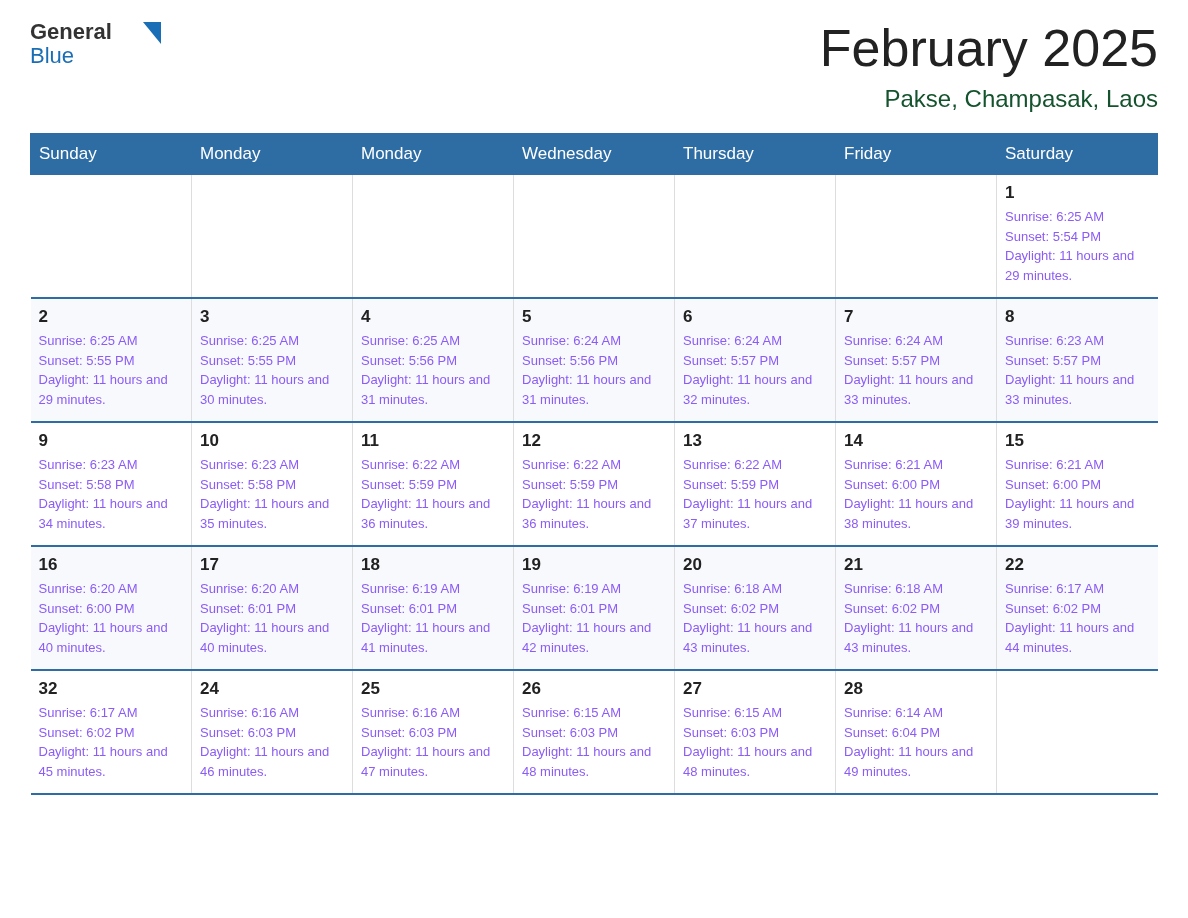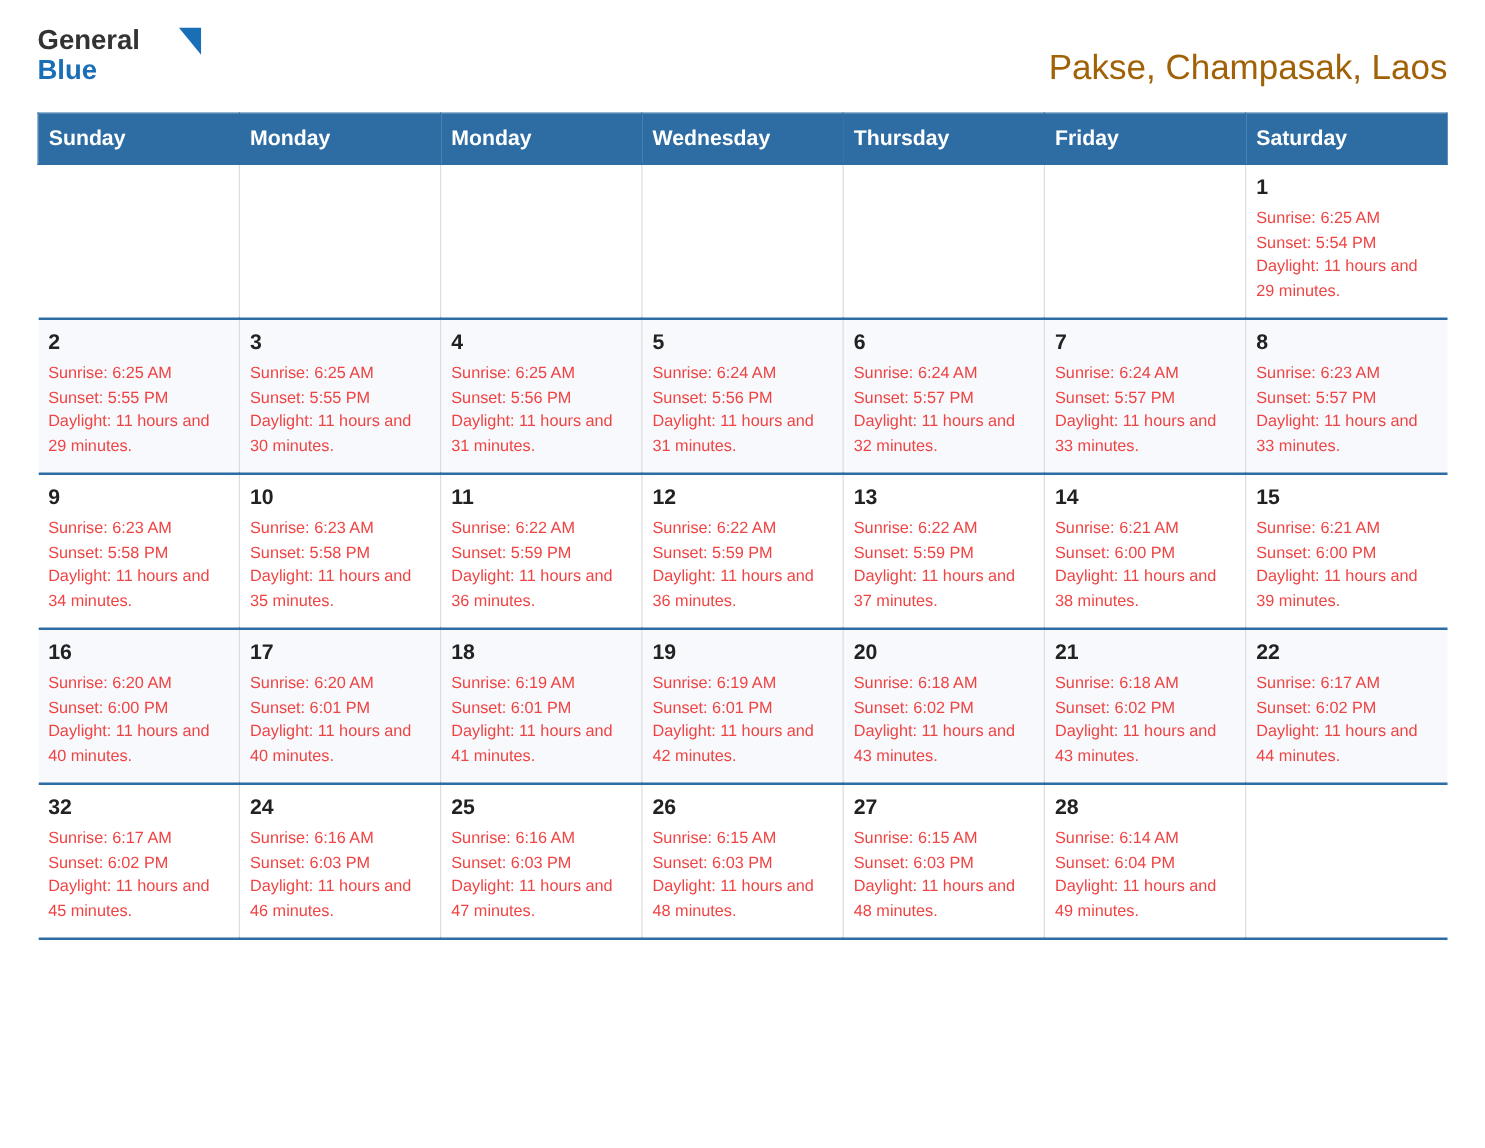--- a/index.html
+++ b/index.html
@@ -20,21 +20,21 @@
       display: flex;
       align-items: center;
     }
     .logo-text-general {
       font-size: 22px;
       font-weight: bold;
       color: #333;
     }
     .logo-text-blue {
       font-size: 22px;
-      font-weight: bold;
+      font-weight: normal;
       color: #1a6eb5;
     }
     .logo-wrapper {
       display: flex;
       flex-direction: column;
       line-height: 1.1;
     }
     .logo-line1 {
       display: flex;
       align-items: center;
@@ -43,36 +43,36 @@
     .title-section {
       text-align: right;
     }
     .month-title {
       font-size: 52px;
       font-weight: normal;
       color: #222;
       line-height: 1.1;
     }
     .location-title {
-      font-size: 28px;
-      color: #a16207;
-      margin-top: 18px;
+      font-size: 24px;
+      color: #14532d;
+      margin-top: 8px;
     }
     .calendar-table {
       width: 100%;
       border-collapse: collapse;
       table-layout: fixed;
     }
     .calendar-table thead tr {
       background: #2e6da4;
     }
     .calendar-table thead th {
       color: #fff;
       font-size: 17px;
-      font-weight: bold;
+      font-weight: normal;
       padding: 10px 8px;
       text-align: left;
       border: 1px solid #2e6da4;
     }
     .calendar-table tbody tr {
       border-bottom: 2px solid #2e6da4;
     }
     .calendar-table tbody td {
       vertical-align: top;
       padding: 8px 8px 12px 8px;
@@ -87,21 +87,21 @@
     }
     .day-number {
       font-size: 17px;
       font-weight: bold;
       color: #222;
       display: block;
       margin-bottom: 4px;
     }
     .day-info {
       font-size: 13px;
-      color: #ef4444;
+      color: #8b5cf6;
       line-height: 1.5;
     }
     .empty-cell {
       background: #f9f9f9;
     }
     tbody tr:nth-child(odd) td {
       background: #fff;
     }
     tbody tr:nth-child(even) td {
       background: #f7f9fc;
@@ -118,20 +118,21 @@
         <svg width="18" height="22" viewBox="0 0 18 22" style="margin-left:3px;margin-top:2px;">
           <polygon points="0,0 18,0 18,22" fill="#1a6eb5"></polygon>
         </svg>
       </div>
       <div>
         <span class="logo-text-blue">Blue</span>
       </div>
     </div>
   </div>
   <div class="title-section">
+    <div class="month-title">February 2025</div>
     <div class="location-title">Pakse, Champasak, Laos</div>
   </div>
 </div>
 
 <table class="calendar-table">
   <thead>
     <tr>
       <th>Sunday</th>
       <th>Monday</th>
       <th>Monday</th>

